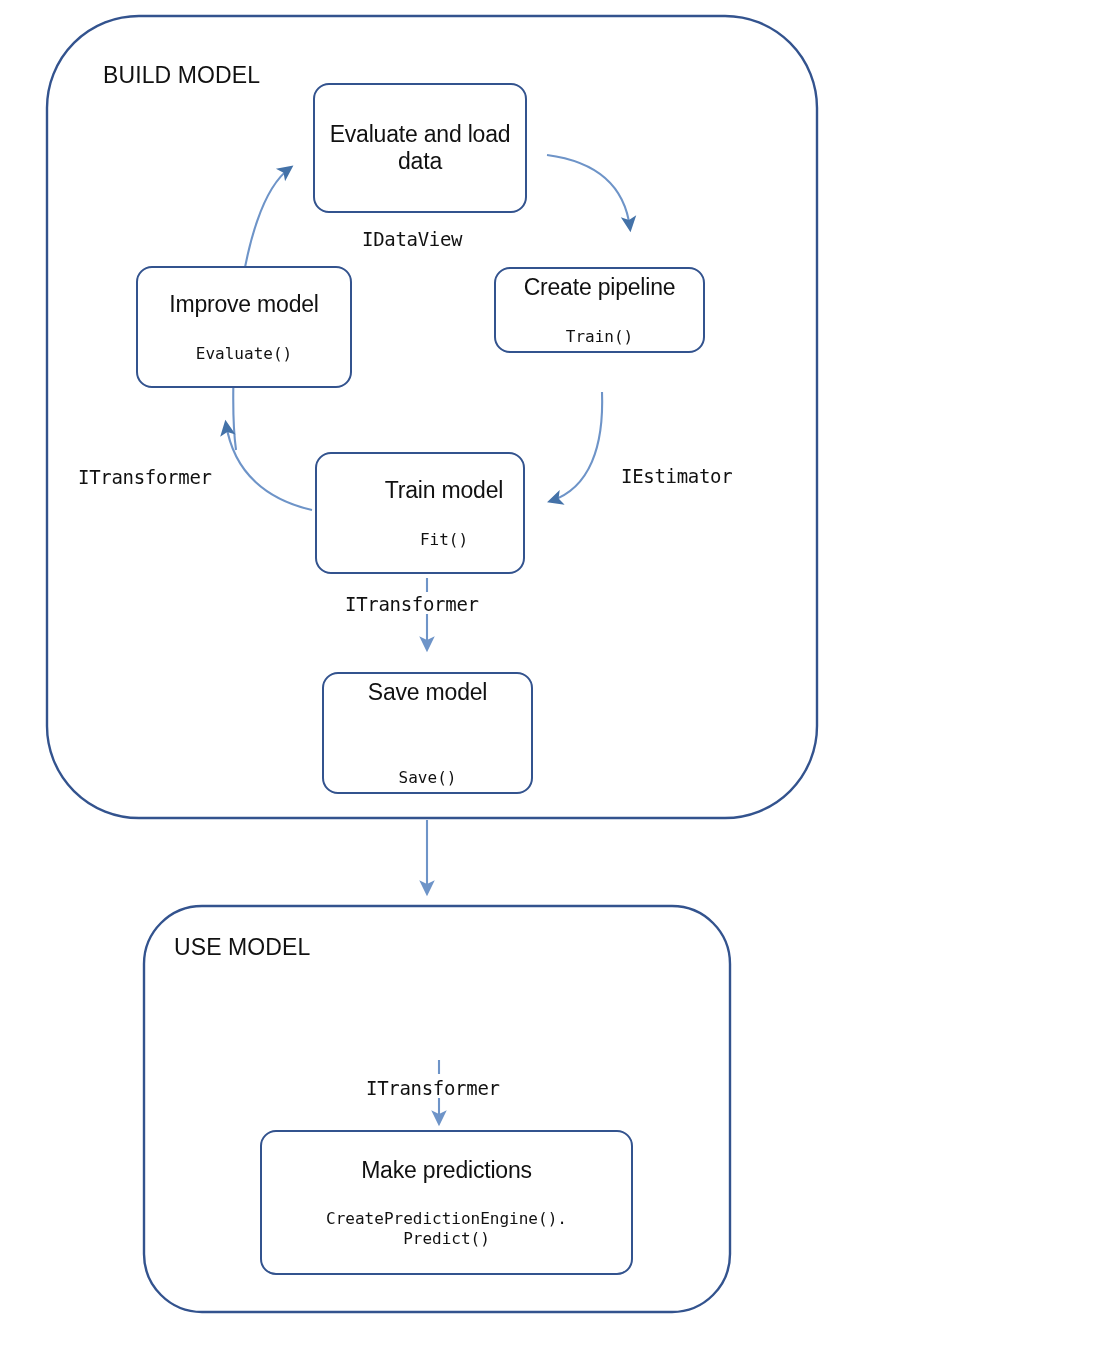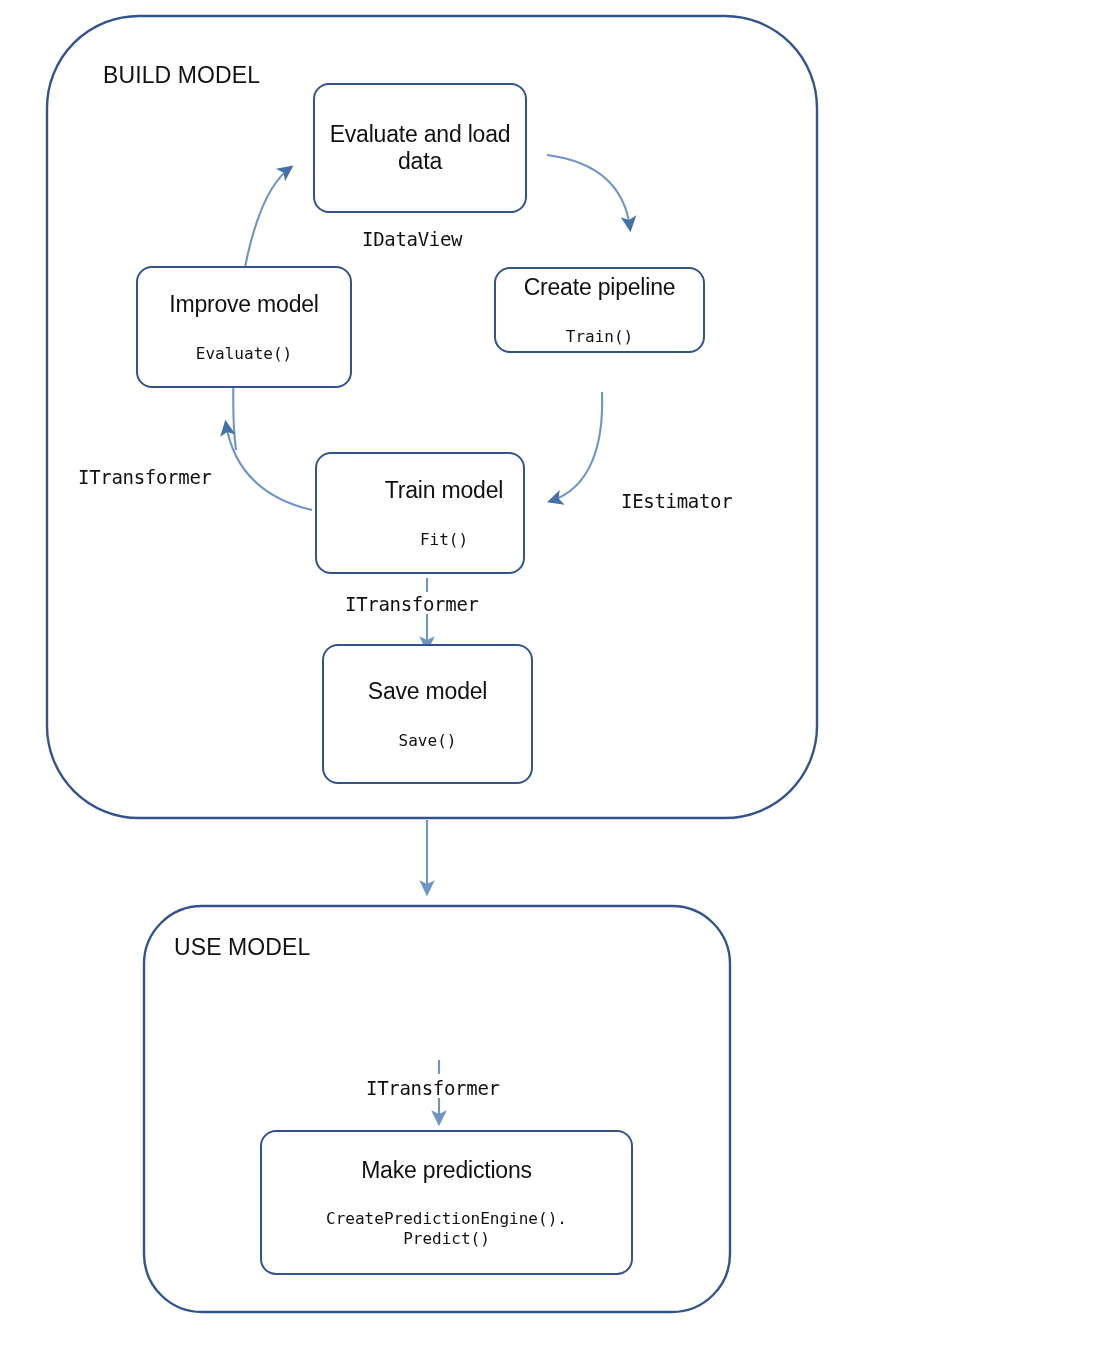--- a/index.html
+++ b/index.html
@@ -130,37 +130,37 @@
     <div class="gap-sm"></div>
     <div class="api">Fit()</div>
   </div>
 
   <div class="node" style="left:136px; top:266px; width:216px; height:122px;">
     <div class="title">Improve model</div>
     <div class="gap-sm"></div>
     <div class="api">Evaluate()</div>
   </div>
 
-  <div class="node" style="left:322px; top:644px; width:211px; height:140px;">
+  <div class="node" style="left:322px; top:672px; width:211px; height:122px;gap:18px;">
     <div class="title">Save model</div>
     <div class="gap-sm"></div>
     <div class="api">Save()</div>
   </div>
 
 
   <div class="node" style="left:260px; top:1130px; width:373px; height:145px;">
     <div class="title">Make predictions</div>
     <div class="gap-sm"></div>
     <div class="api" style="text-align:center;">CreatePredictionEngine().
 Predict()</div>
   </div>
 
   <div class="edge-label" style="left:362px; top:228px;">IDataView</div>
 
-  <div class="edge-label" style="left:621px; top:490px;">IEstimator</div>
+  <div class="edge-label" style="left:621px; top:465px;">IEstimator</div>
 
   <div class="edge-label" style="left:78px; top:466px;">ITransformer</div>
 
   <div class="edge-label" style="left:345px; top:593px;">ITransformer</div>
 
   <div class="edge-label" style="left:366px; top:1077px;">ITransformer</div>
 
 </div>
 
 </body></html>

